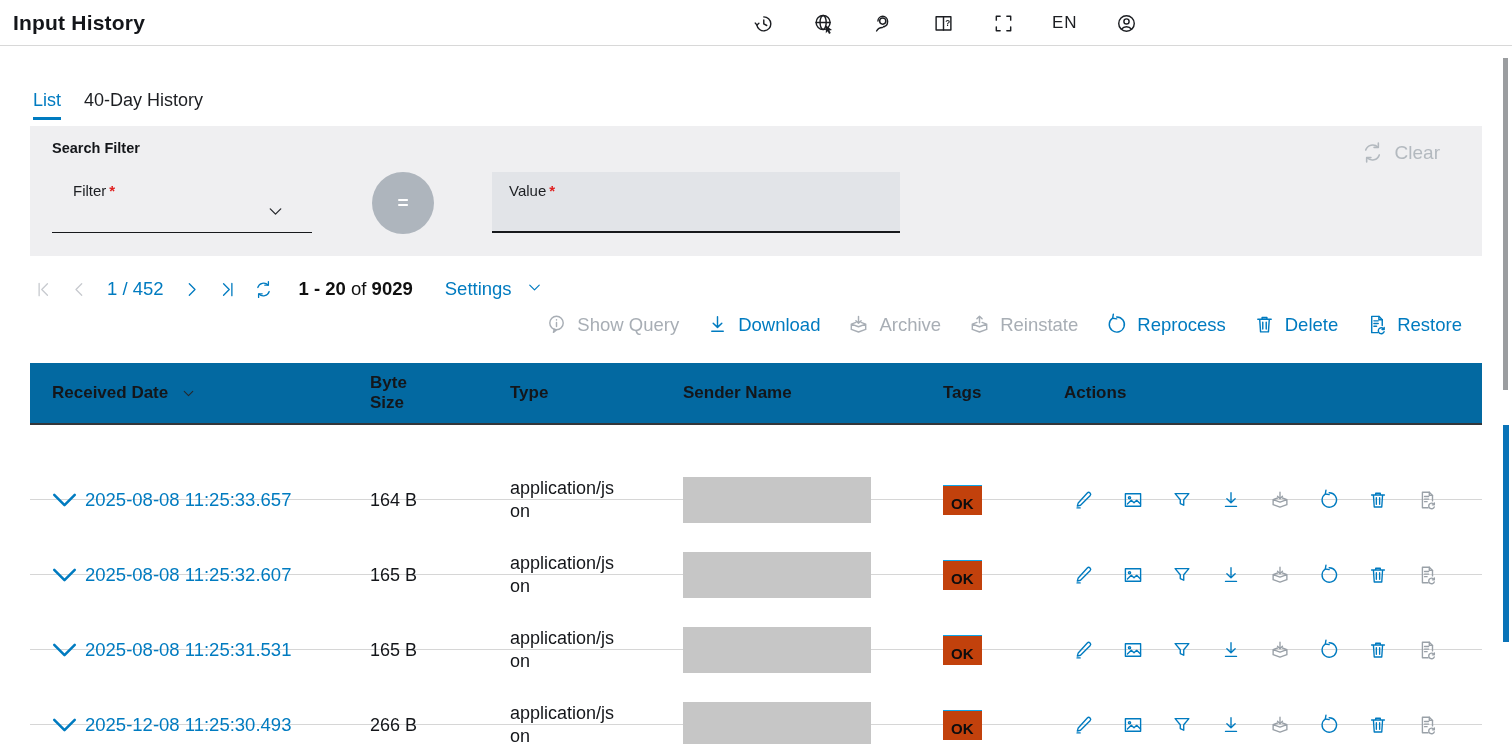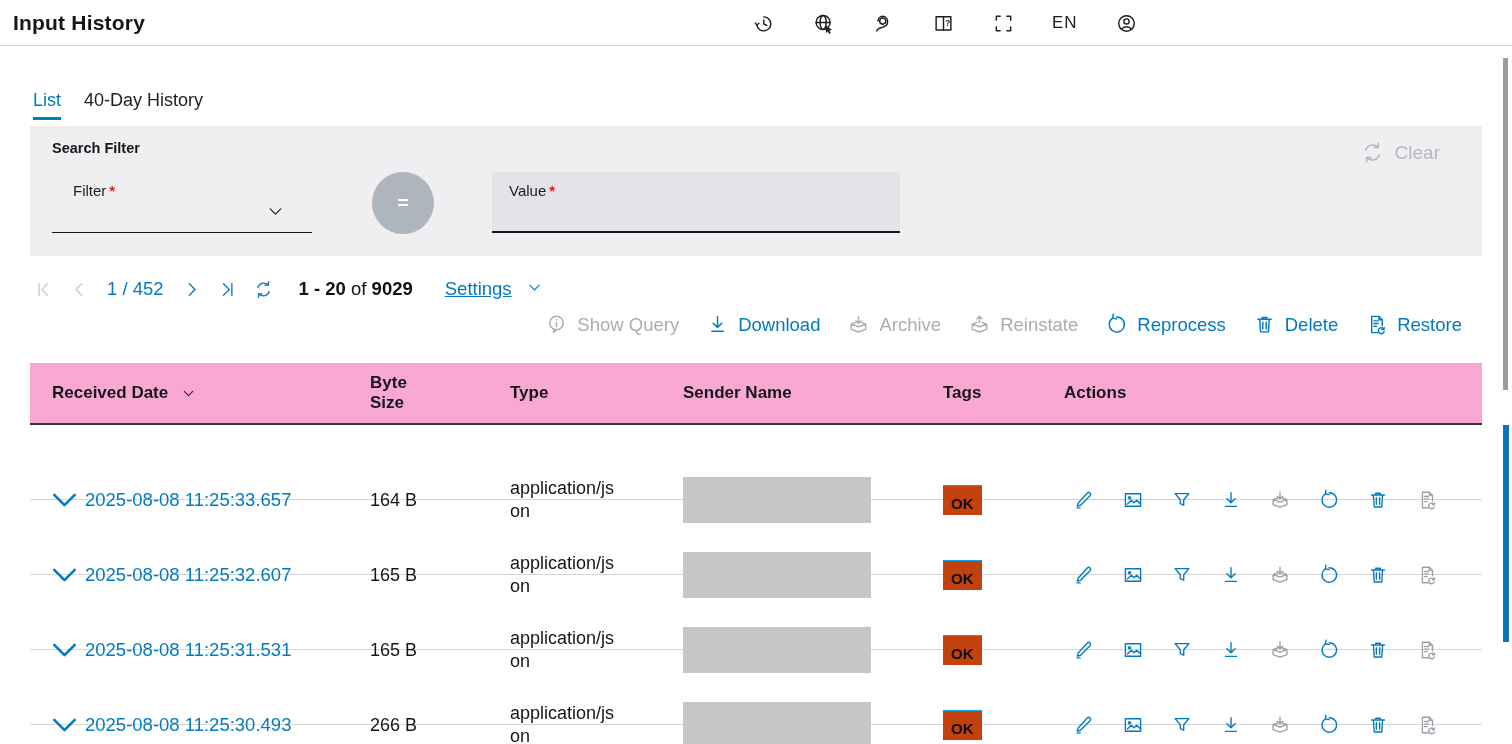--- a/index.html
+++ b/index.html
@@ -38,32 +38,32 @@
 
   
   .list-controls { position:relative; margin:18px 0 0 33px; height:62px; }
   .pager { display:flex; align-items:center; gap:15px; font-size:18.5px; height:30px; }
   .pg-ic { width:21px; height:21px; cursor:pointer; }
   .pg-disabled { color:#c7cacf; }
   .pg-blue { color:#007bc0; }
   .page-label { color:#007bc0; margin:0 2px; cursor:default; }
   .range-label { color:#111; margin-left:10px; }
   .range-label b { font-weight:700; }
-  .settings-btn { display:flex; gap:13px; color:#007bc0; margin-left:17px; cursor:pointer;text-decoration:underline; }
+  .settings-btn { display:flex; gap:13px; color:#007bc0; margin-left:17px; cursor:pointer; }
   .settings-btn .bi { width:19px; height:19px; }
   .bulk-toolbar { position:absolute; right:50px; bottom:0; display:flex; align-items:center; gap:27px; font-size:18.5px; }
   .tool { display:flex; align-items:center; gap:9px; cursor:pointer; }
   .tool .bi { width:23px; height:23px; }
   .tool.enabled { color:#007bc0; }
   .tool.disabled { color:#a8aeb5; }
 
   
   .table { margin:27px 30px 0 30px; font-size:18px; }
   .trow { display:grid; grid-template-columns:55px 285px 140px 173px 260px 121px 1fr; align-items:center; }
-  .thead { background:#f9a8d4; height:62px; font-weight:700; font-size:17px; border-bottom:2px solid #33363a; }
+  .thead { background:#0369a1; height:62px; font-weight:700; font-size:17px; border-bottom:2px solid #33363a; }
   .th-first { grid-column:1 / 3; display:flex; align-items:center; gap:12px; padding-left:22px; cursor:pointer; }
   .sort-ic { width:17px; height:17px; color:#26282c; }
   .byte-label { display:inline-block; max-width:46px; line-height:1.2; }
   .tbody-row { height:75px; border-bottom:1px solid #d6d6d6; }
   .expand { padding-left:14px; color:#007bc0; }
   .expand .bi { width:20px; height:20px; cursor:pointer; }
   .date-link { color:#007bc0; text-decoration:none; cursor:pointer; font-size:18.5px; }
   .type-cell span { display:inline-block; max-width:114px; line-height:1.3; overflow-wrap:anywhere; }
   .sender-block { width:188px; height:46px; background:#c6c6c6; }
   .tag-chip { display:inline-block; background:#c2410c; color:#0b0c0e; font-weight:700; font-size:15px; padding:9px 8px 3px; border-top:1px solid #0ea5e9; }
@@ -532,21 +532,21 @@
               <use href="#i-restore"></use>
             </svg>
           </span>
       </div>
     </div>
 
     <div class="trow tbody-row">
       <div class="expand"><span class="bi"><svg class="ic">
               <use href="#i-chevron-down"></use>
             </svg></span></div>
-      <div><a class="date-link">2025-08-08 11:25:30.493</a></div>
+      <div><a class="date-link">2025-12-08 11:25:30.493</a></div>
       <div>266 B</div>
       <div class="type-cell"><span>application/json</span></div>
       <div>
           <div class="sender-block"></div>
         </div>
       <div><span class="tag-chip">OK</span></div>
       <div class="row-actions">
         <span class="ra blue">
             <svg class="ic">
               <use href="#i-edit"></use>

